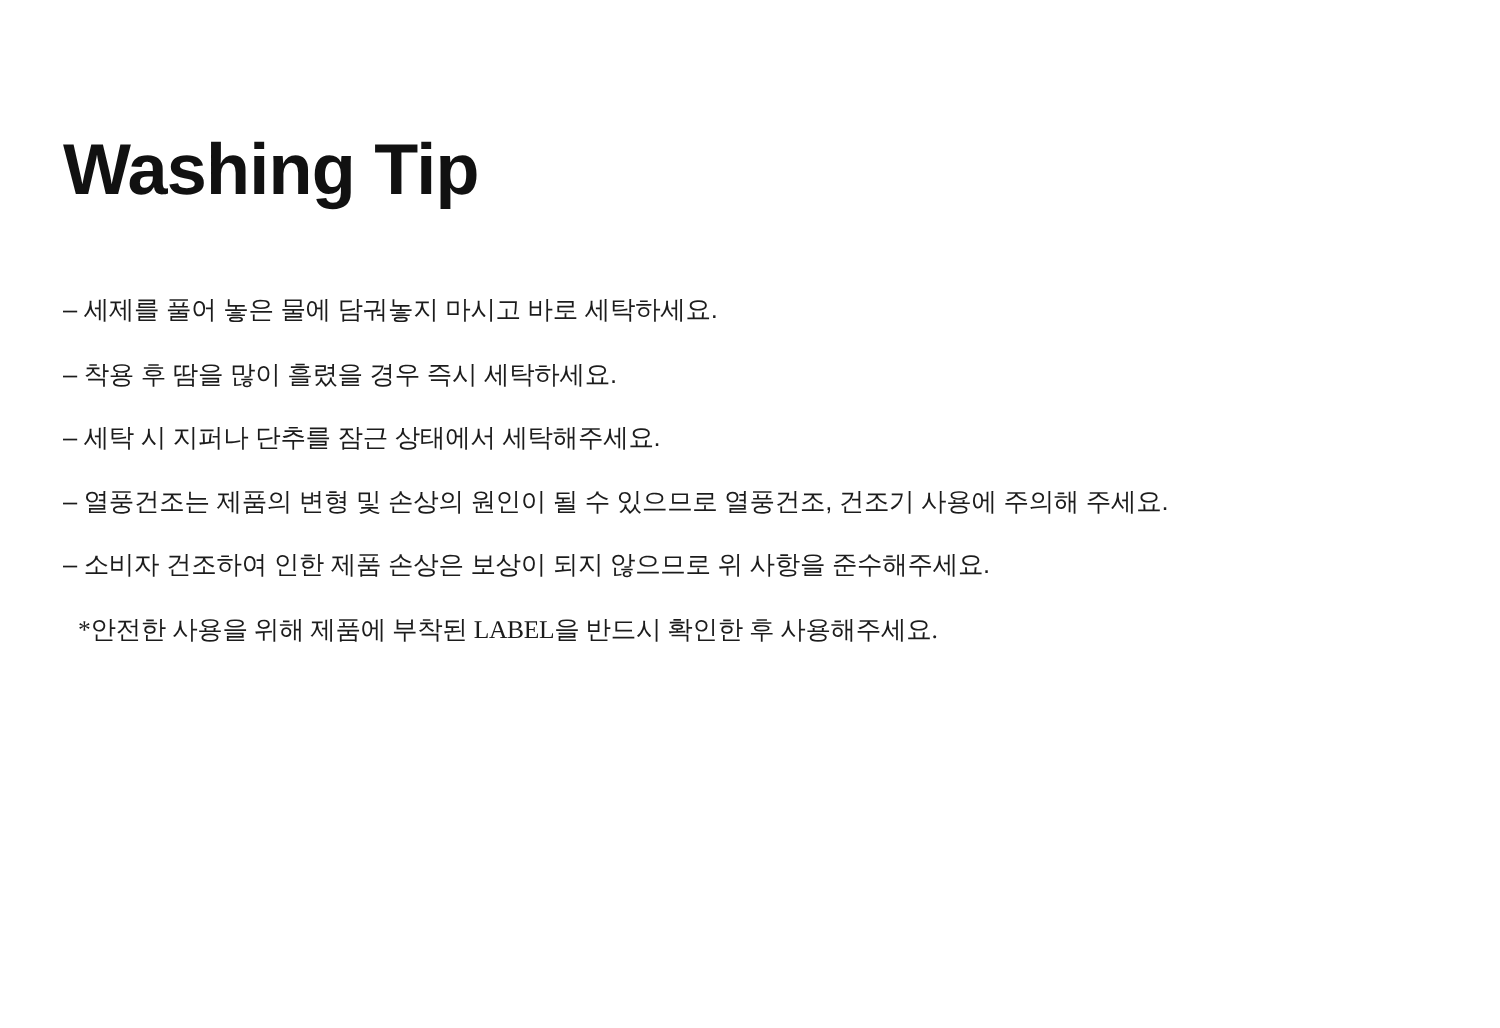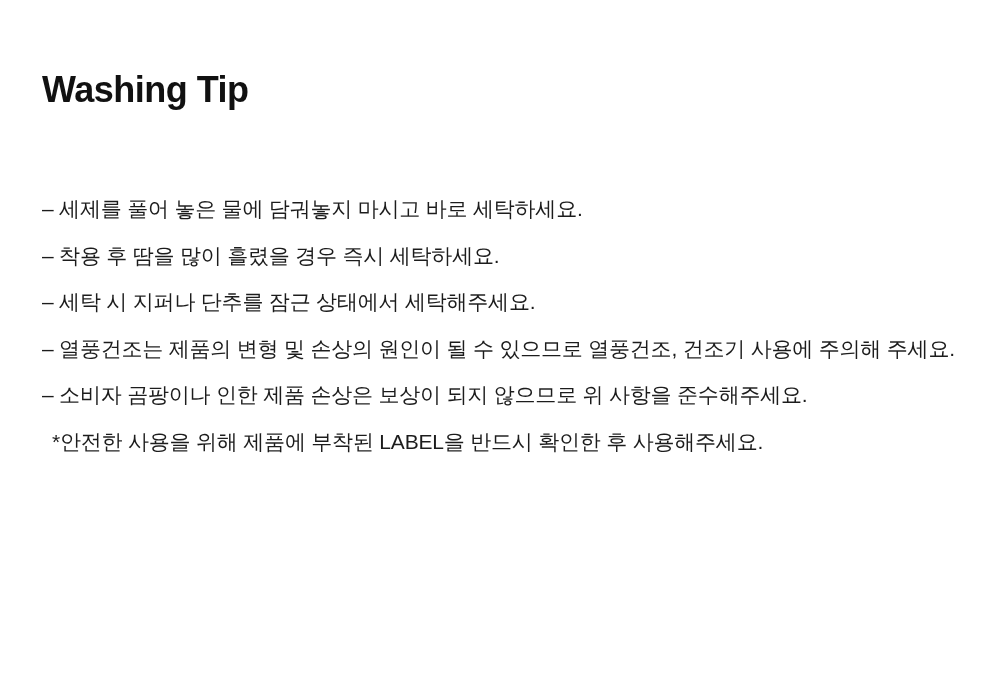--- a/index.html
+++ b/index.html
@@ -16,56 +16,57 @@
   }
   .page {
     position: relative;
     width: 1000px;
     height: 685px;
     box-sizing: border-box;
   }
   .title {
     position: absolute;
     left: 42px;
-    top: 46px;
-    font-size: 36px;
+    top: 56px;
+    font-size: 48px;
     font-weight: bold;
     letter-spacing: -0.5px;
     color: #111111;
     line-height: 1.1;
   }
   .tips {
     position: absolute;
     left: 42px;
     top: 198px;
     width: 920px;
   }
   .tip-line {
-    font-size: 21px;
+    font-size: 17px;
     line-height: 1.0;
     color: #1c1c1c;
     margin-bottom: 25.5px;
     white-space: nowrap;
     letter-spacing: -0.2px;
   }
   .tip-line.note {
     margin-top: 2px;
     padding-left: 10px;
     margin-bottom: 0;
+    font-family: Liberation Serif, serif;
   }
 </style>
 </head>
 <body>
 
 <div class="page">
 
   <h1 class="title">Washing Tip</h1>
 
   <div class="tips">
     <div class="tip-line">– 세제를 풀어 놓은 물에 담궈놓지 마시고 바로 세탁하세요.</div>
     <div class="tip-line">– 착용 후 땀을 많이 흘렸을 경우 즉시 세탁하세요.</div>
     <div class="tip-line">– 세탁 시 지퍼나 단추를 잠근 상태에서 세탁해주세요.</div>
     <div class="tip-line">– 열풍건조는 제품의 변형 및 손상의 원인이 될 수 있으므로 열풍건조, 건조기 사용에 주의해 주세요.</div>
-    <div class="tip-line">– 소비자 곰팡이나 인한 제품 손상은 보상이 되지 않으므로 위 사항을 준수해주세요.</div>
+    <div class="tip-line">– 소비자 건조하여 인한 제품 손상은 보상이 되지 않으므로 위 사항을 준수해주세요.</div>
     <div class="tip-line note">*안전한 사용을 위해 제품에 부착된 LABEL을 반드시 확인한 후 사용해주세요.</div>
   </div>
 
 </div>
 
 </body></html>

